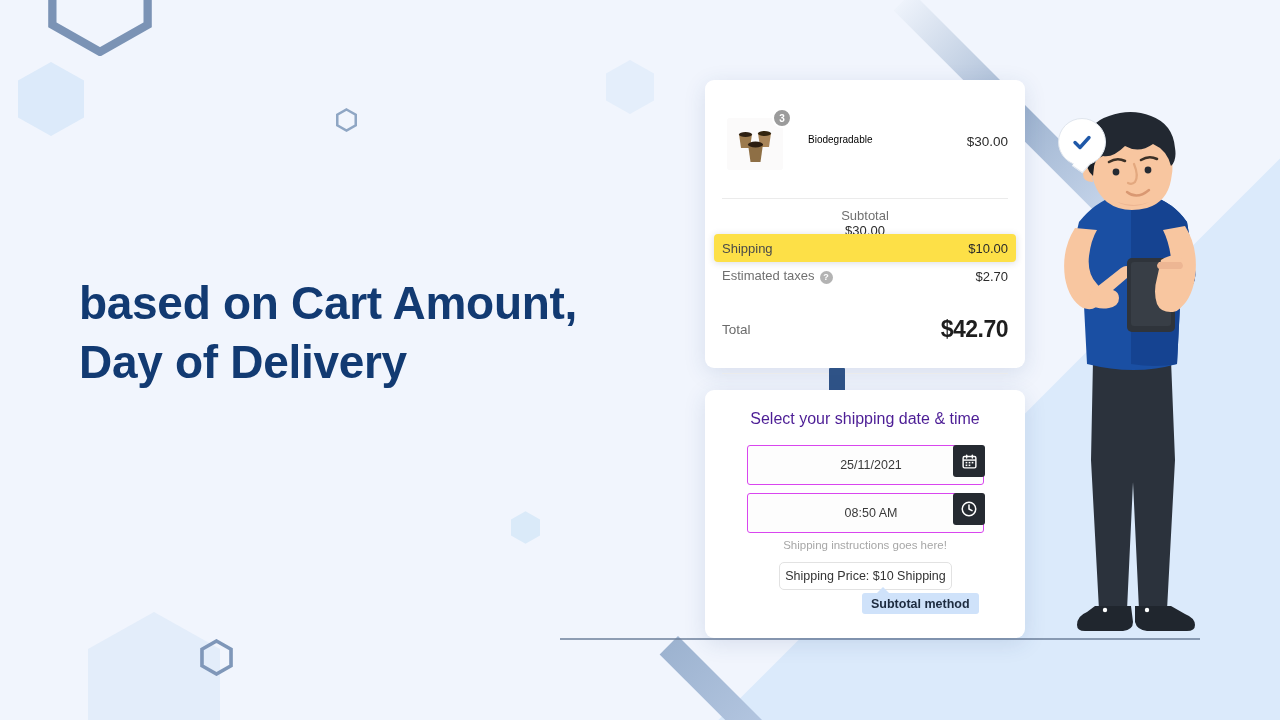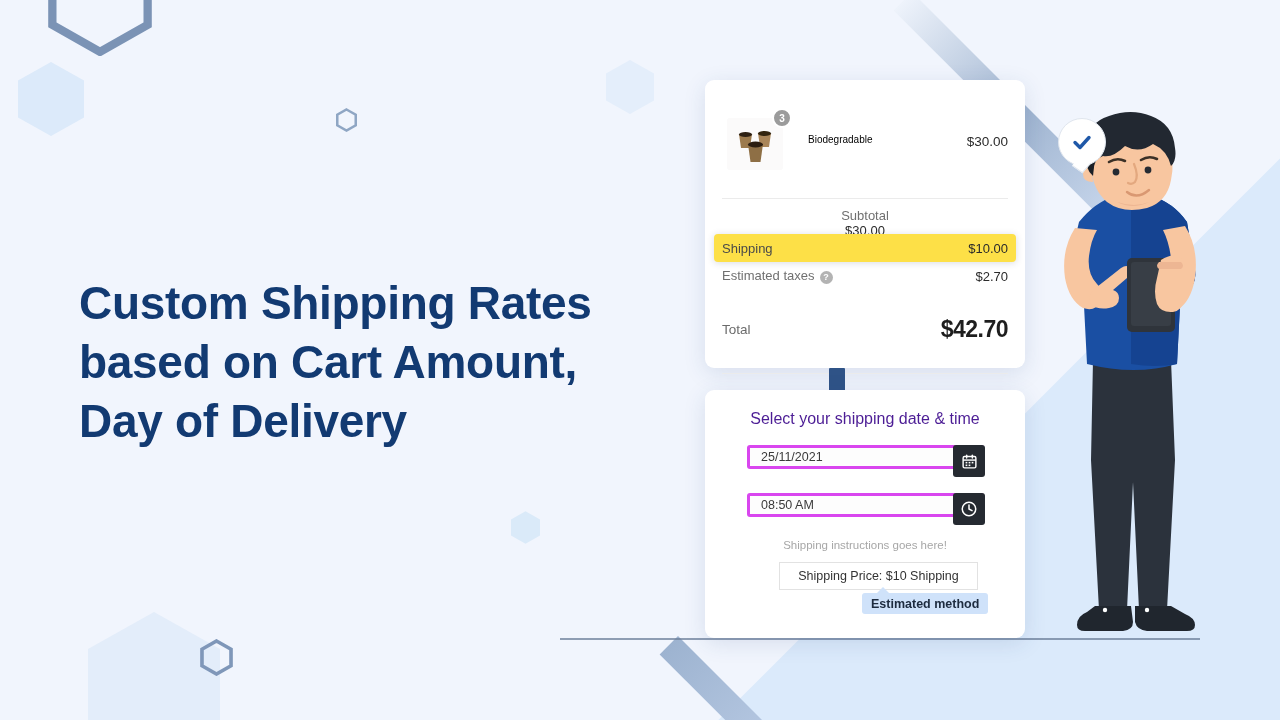--- a/index.html
+++ b/index.html
@@ -115,43 +115,43 @@
   }
   .total-row .lbl { font-size:13.5px; color:#6b6b6b; }
   .total-row .val { font-size:23px; color:#1e1e1e; font-weight:bold; letter-spacing:-.5px; }
 
   
   .ship-title {
     position:absolute; left:0; right:0; top:20px; text-align:center;
     font-size:16px; color:#4c1d95;
   }
   .field {
-    position:absolute; left:42px; width:237px; height:24px;
-    background:#fdfdfd; border:3px solid #d946ef; border-radius:3px;
-    display:flex; align-items:center;
+    position:absolute; left:42px; width:237px; height:40px;
+    background:#fdfdfd; border:1px solid #d946ef; border-radius:3px;
+    display:flex; align-items:center;justify-content:center;
   }
   .field .fval { padding-left:11px; font-size:12.5px; color:#3a3a3a; }
   .field-date { top:55px; }
   .field-time { top:103px; }
   .icon-btn {
     position:absolute; left:248px; width:32px; height:32px;
     background:#252a31; border-radius:3px;
     display:flex; align-items:center; justify-content:center;
   }
   .icon-date { top:55px; }
   .icon-time { top:103px; }
   .icon-btn svg { display:block; }
 
   .ship-instr {
     position:absolute; left:0; right:0; top:149px; text-align:center;
     font-size:11.5px; color:#a7a7a7;
   }
   .ship-method-box {
-    position:absolute; left:74px; top:172px; width:199px; height:28px;
-    background:#fff; border:1px solid #e2e2e2; border-radius:0;
+    position:absolute; left:74px; top:172px; width:173px; height:28px;
+    background:#fff; border:1px solid #e2e2e2; border-radius:5px;
     display:flex; align-items:center; justify-content:center;
     font-size:12.5px; color:#333;
   }
   .callout {
     position:absolute; left:157px; top:203px; height:21px;
     background:#cfe2fa; border-radius:3px;
     display:flex; align-items:center; padding:0 9px;
     font-size:12.5px; font-weight:bold; color:#1d2b3f;
   }
   .callout::before {
@@ -214,21 +214,20 @@
         <polygon points="50,0 100,28 100,84 50,112 0,84 0,28" fill="#e3edfa"></polygon>
       </svg>
   </div>
   <div class="hex" style="left:200px;top:639px;">
     <svg width="33" height="37" viewBox="0 0 100 112">
         <polygon points="50,6 94,31 94,81 50,106 6,81 6,31" fill="none" stroke="#7f97b9" stroke-width="11"></polygon>
       </svg>
   </div>
 
   <h1 class="headline">
-    <span class="l">Custom Shipping Rates</span>
     <span class="l">based on Cart Amount,</span>
     <span class="l">Day of Delivery</span>
   </h1>
 
   <div class="card cart-card">
 
     <div class="item-row">
       <div class="qty-badge">3</div>
       <div class="thumb">
         <svg width="56" height="52" viewBox="0 0 56 52">
@@ -306,21 +305,21 @@
       </svg>
     </div>
 
     <div class="ship-instr">Shipping instructions goes here!</div>
 
     <div class="ship-method-box">
       <span>Shipping Price: $10 Shipping</span>
     </div>
 
     <div class="callout">
-      <span>Estimated method</span>
+      <span>Subtotal method</span>
     </div>
   </div>
 
   <div class="character">
     <div class="bubble">
       <svg width="24" height="24" viewBox="0 0 24 24">
         <polyline points="5,12.5 10,17.5 19,7.5" fill="none" stroke="#1f58a8" stroke-width="3.4" stroke-linecap="round" stroke-linejoin="round"></polyline>
       </svg>
     </div>
 

